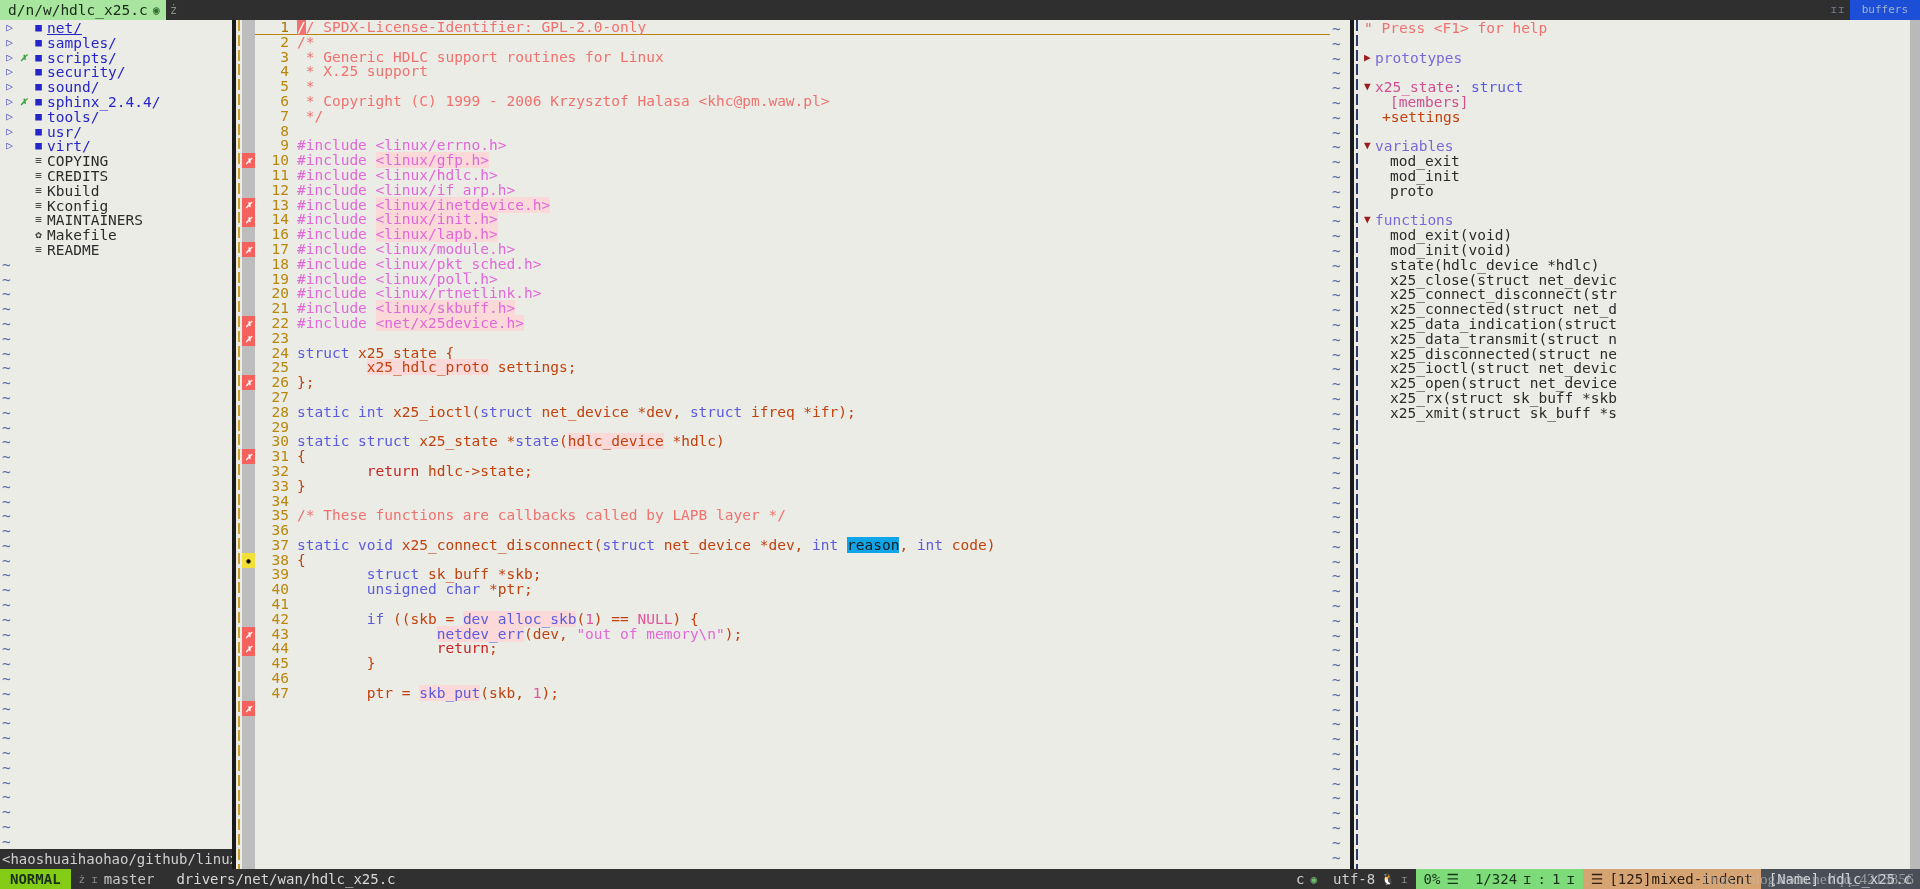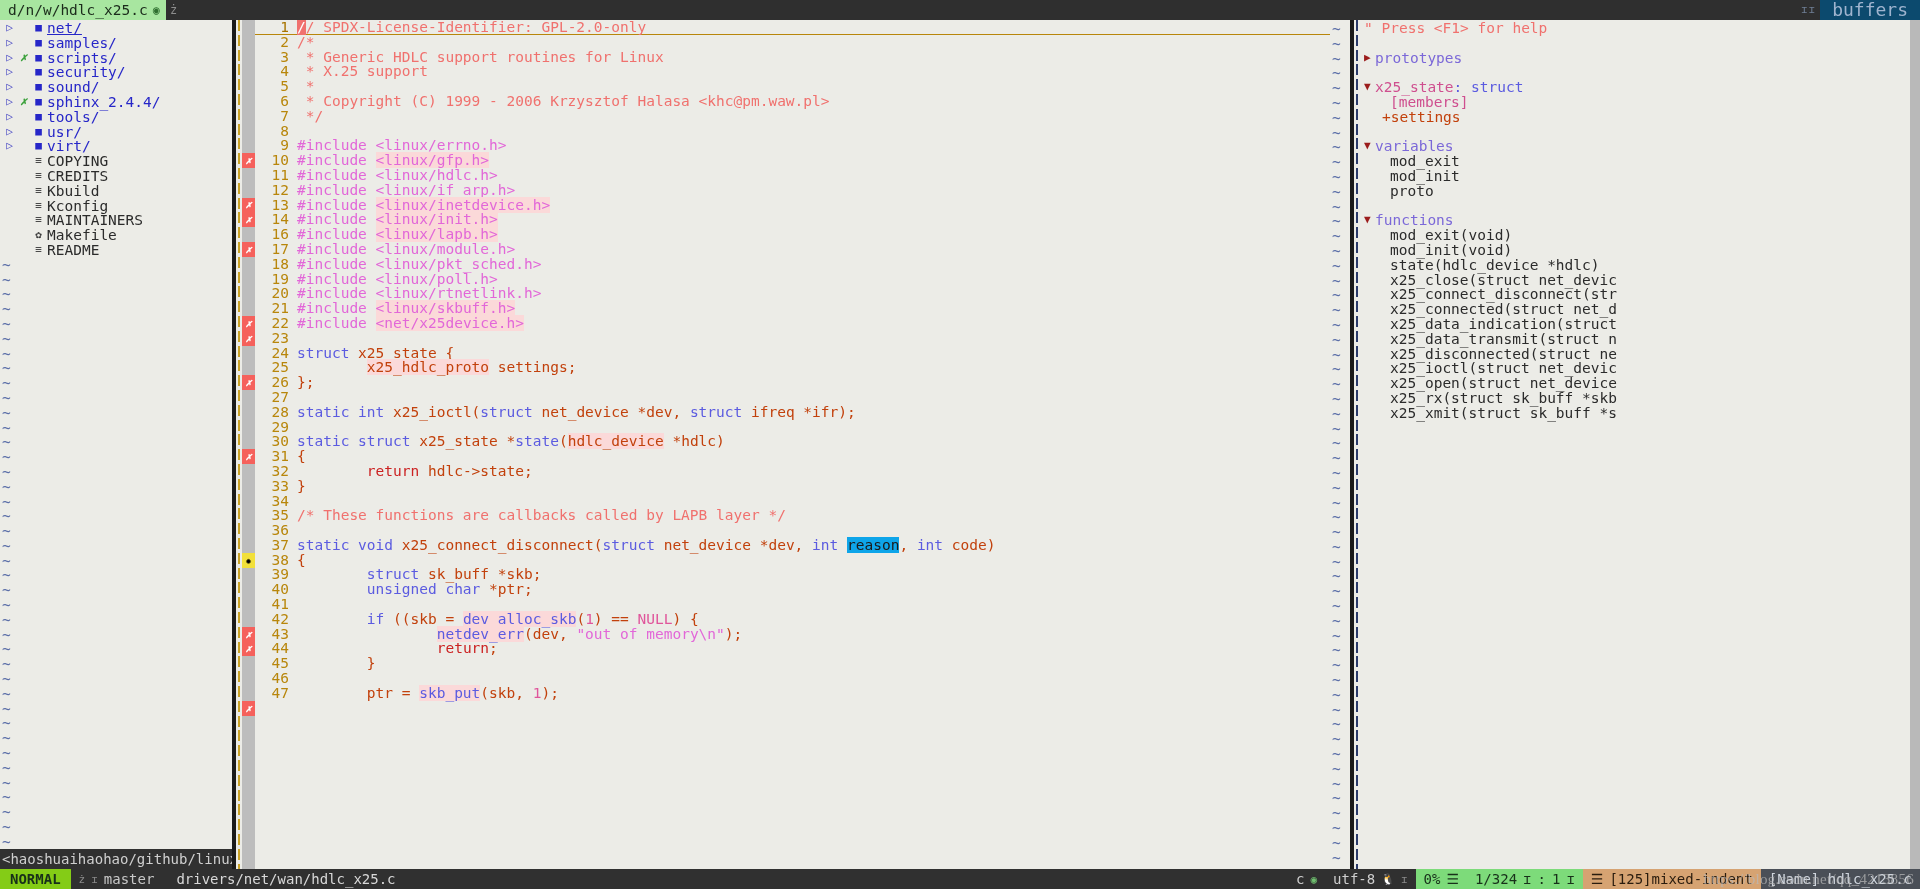--- a/index.html
+++ b/index.html
@@ -19,22 +19,22 @@
   }
   .tab-active {
     background: #a8e6a0; color: #1b2b1b; padding: 0 6px 0 8px;
     height: 20px; display: flex; align-items: center; gap: 5px;
   }
   .tab-mod { color: #2f6f2f; font-size: 12px; }
   .tab-sep { color: #8d8d8d; padding: 0 4px; font-size: 12px; }
   .tabline-right { margin-left: auto; display: flex; align-items: center; height: 20px; }
   .tab-buf-icons { color: #6f7f95; font-size: 11px; padding-right: 4px; letter-spacing: 1px;}
   .tab-buffers {
-    background: #0c4a6e; color: #9fb4cf; padding: 0 12px; height: 20px;
-    display: flex; align-items: center; font-size: 18px;
+    background: #1d4ed8; color: #9fb4cf; padding: 0 12px; height: 20px;
+    display: flex; align-items: center; font-size: 11px;
   }
 
   
   .main { position: absolute; top: 20px; left: 0; width: 1920px; height: 849px; display: flex; }
 
   
   .tree {
     width: 232px; background: #ecece7; position: relative;
     font-size: 14.5px; line-height: 14.8px; padding-top: 1px;
     overflow: hidden;

